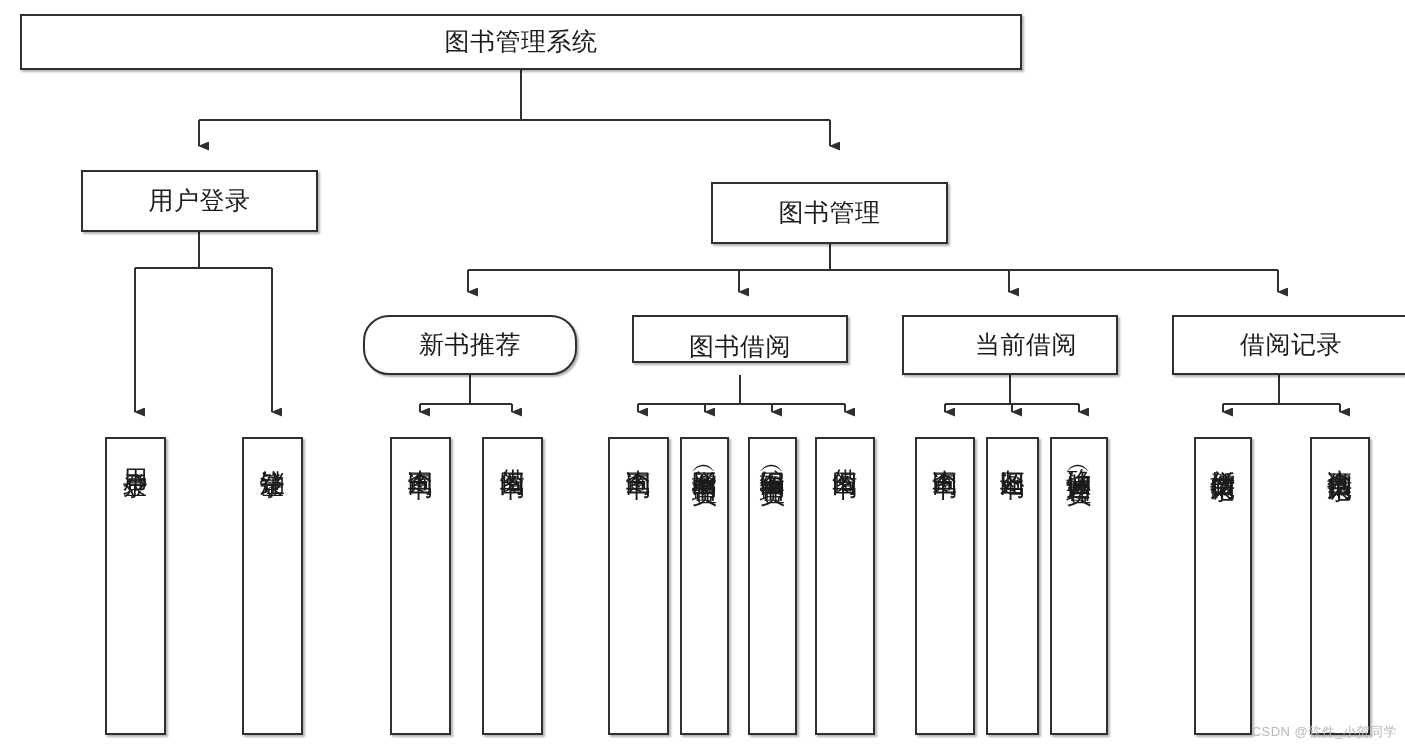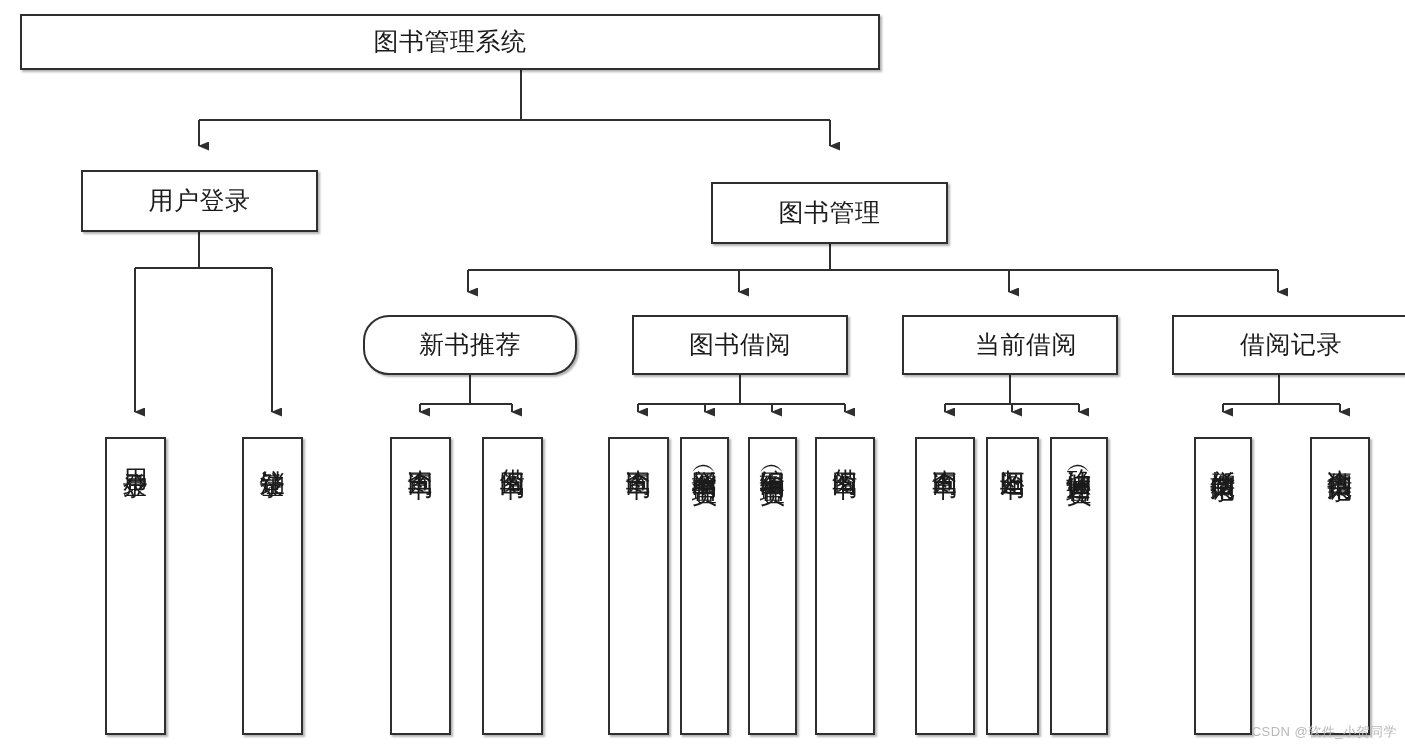--- a/index.html
+++ b/index.html
@@ -120,35 +120,35 @@
       <path d="M 1012,404 L 1012,412" marker-end="url(#arrowhead)"></path>
       <path d="M 1079,404 L 1079,412" marker-end="url(#arrowhead)"></path>
 
       <path d="M 1279,375 L 1279,404"></path>
       <path d="M 1223,404 L 1340,404"></path>
       <path d="M 1223,404 L 1223,412" marker-end="url(#arrowhead)"></path>
       <path d="M 1340,404 L 1340,412" marker-end="url(#arrowhead)"></path>
     </g>
   </svg>
 
-  <div class="node horizontal" id="n-root" style="left: 20px; top: 14px; width: 860px; height: 56px;">
+  <div class="node horizontal" id="n-root" style="left: 20px; top: 14px; width: 1002px; height: 56px;">
     <span class="label">图书管理系统</span>
   </div>
 
   <div class="node horizontal" id="n-l2-0" style="left: 81px; top: 170px; width: 237px; height: 62px;">
     <span class="label">用户登录</span>
   </div>
   <div class="node horizontal" id="n-l2-1" style="left: 711px; top: 170px; width: 237px; height: 62px; margin-top: 12px;">
     <span class="label">图书管理</span>
   </div>
 
   <div class="node horizontal" id="n-l3-0" style="left: 363px; top: 315px; width: 214px; height: 60px; border-radius: 26px;">
     <span class="label">新书推荐</span>
   </div>
-  <div class="node horizontal" id="n-l3-1" style="left: 632px; top: 315px; width: 216px; height: 60px;">
+  <div class="node horizontal" id="n-l3-1" style="left: 632px; top: 315px; width: 216px; height: 48px; align-items: flex-end;">
     <span class="label">图书借阅</span>
   </div>
   <div class="node horizontal" id="n-l3-2" style="left: 902px; top: 315px; width: 216px; height: 60px; padding-left: 32px;">
     <span class="label">当前借阅</span>
   </div>
   <div class="node horizontal" id="n-l3-3" style="left: 1172px; top: 315px; width: 238px; height: 60px;">
     <span class="label">借阅记录</span>
   </div>
 
   <div class="node vertical" id="n-leaf-0" style="left: 105px; top: 437px; width: 61px; height: 298px;">

